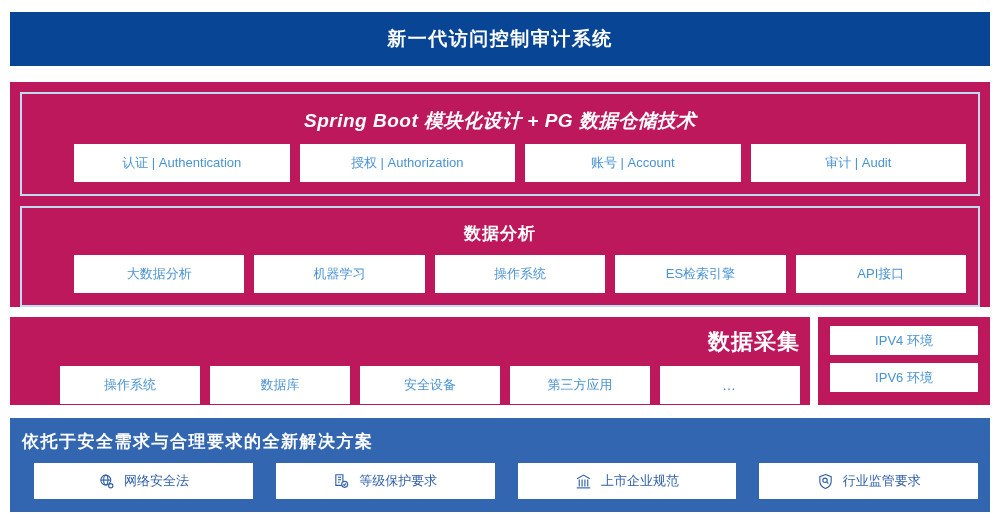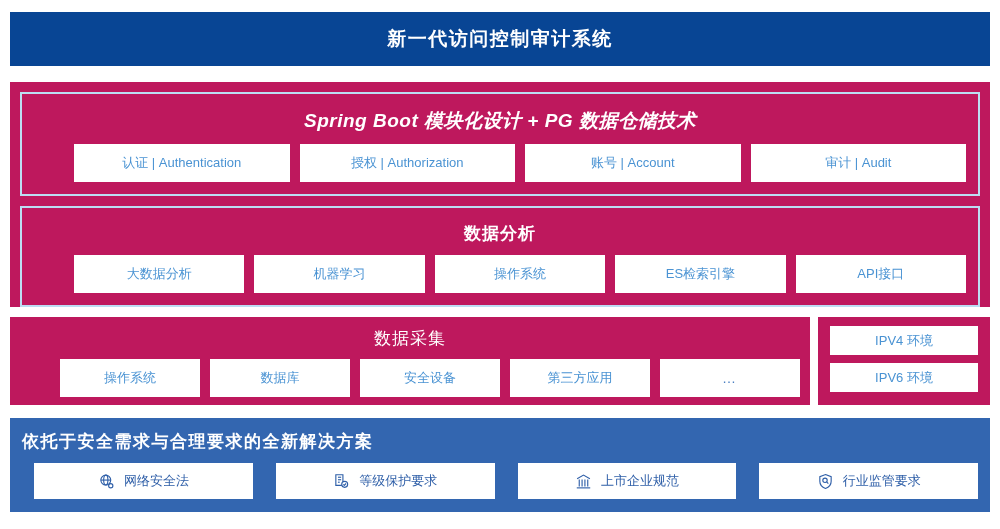--- a/index.html
+++ b/index.html
@@ -42,21 +42,21 @@
   .card {
     flex:1 1 0; background:#ffffff; border:1px solid #ffffff;
     height:38px; display:flex; align-items:center; justify-content:center;
     color:#4a93d3; font-size:13px; white-space:nowrap;
   }
   .card.ellipsis { color:#4a7fc1; letter-spacing:2px; font-size:14px; }
 
   
   .collect-box { left:10px; top:317px; width:800px; height:88px; padding:8px 10px 10px 10px; }
   .collect-title {
-    text-align:center; color:#ffffff; font-size:17px; font-weight:normal;
+    text-align:right; color:#ffffff; font-size:22px; font-weight:bold;
     padding:2px 0 9px 0; letter-spacing:1px;
   }
   .ipv-box { left:818px; top:317px; width:172px; height:88px;
              padding:9px 12px; display:flex; flex-direction:column; gap:8px; }
   .ipv-card {
     background:#ffffff; height:29px; display:flex; align-items:center;
     justify-content:center; color:#4a93d3; font-size:13px;
   }
 
   

